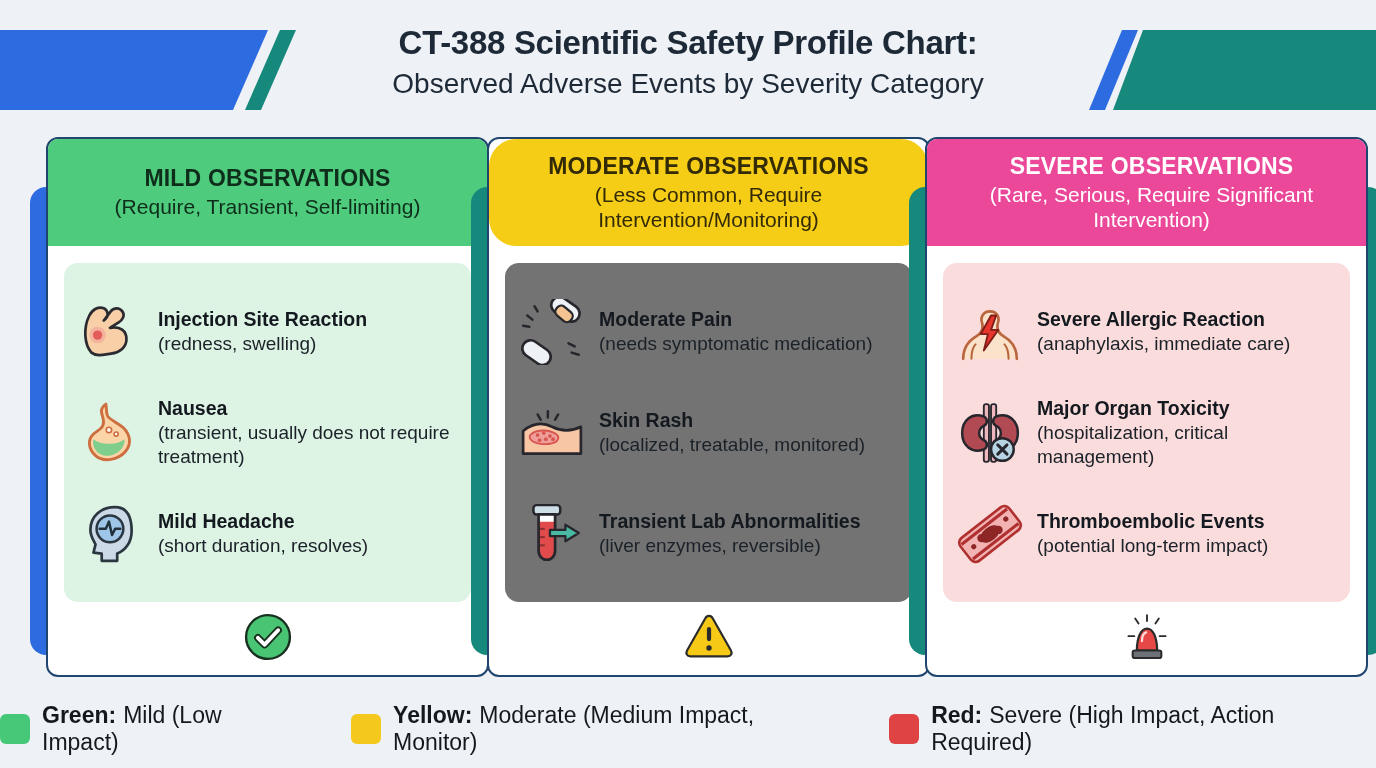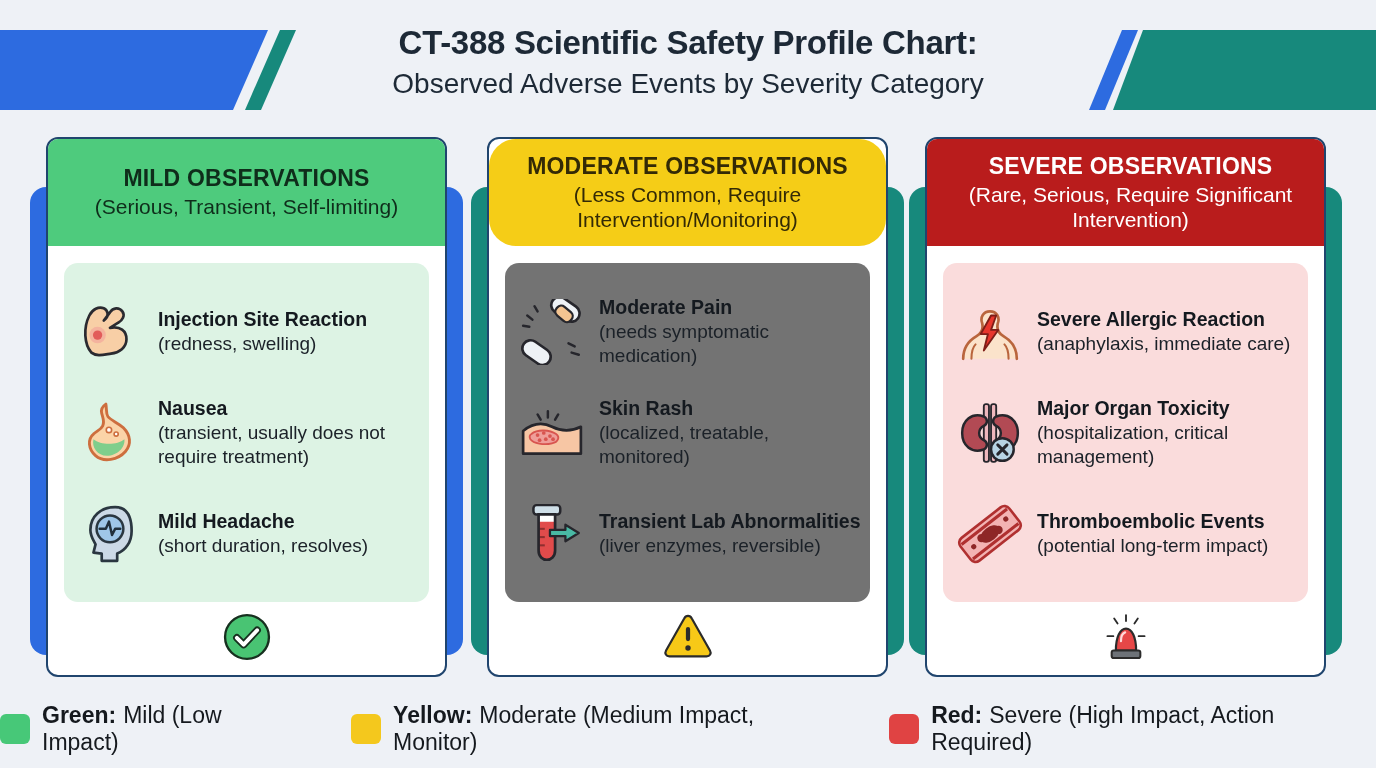--- a/index.html
+++ b/index.html
@@ -14,21 +14,21 @@
   .deco { position:absolute; top:30px; height:80px; }
   .deco-left-blue  { left:0; width:280px; clip-path:polygon(0 0, 268px 0, 233px 100%, 0 100%); }
   .deco-left-teal  { left:0; width:300px; clip-path:polygon(280px 0, 296px 0, 261px 100%, 245px 100%); }
   .deco-right-blue { left:1080px; width:70px;  clip-path:polygon(42px 0, 58px 0, 25px 100%, 9px 100%); }
   .deco-right-teal { left:1080px; width:296px; clip-path:polygon(63px 0, 296px 0, 296px 100%, 33px 100%); }
 
   .title-wrap { position:absolute; top:24px; left:0; width:100%; text-align:center; }
   .title-line1 { font-size:33px; font-weight:bold; letter-spacing:-0.3px; color:#1d2936;text-align:center; }
   .title-line2 { font-size:28px; font-weight:normal; margin-top:6px; color:#1d2936; }
 
-  .column { position:absolute; top:137px; width:401px; height:540px; }
+  .column { position:absolute; top:137px; width:443px; height:540px; }
   .col-0 { left:46px; }
   .col-1 { left:487px; }
   .col-2 { left:925px; }
 
   .shadow { position:absolute; left:-16px; right:-16px; top:50px; bottom:22px; border-radius:16px; }
 
   .card {
     position:absolute; inset:0;
     background:#ffffff;
     border:2.5px solid #20456e;
@@ -76,21 +76,21 @@
 <div class="title-wrap">
   <div class="title-line1">CT-388 Scientific Safety Profile Chart:</div>
   <div class="title-line2">Observed Adverse Events by Severity Category</div>
 </div>
 
 <section class="column col-0">
   <div class="shadow" style="background-color: rgb(45, 107, 224);"></div>
   <div class="card">
     <header class="card-header" style="background-color: rgb(78, 203, 125);">
       <h2 style="color: rgb(15, 45, 27);">MILD OBSERVATIONS</h2>
-      <p style="color: rgb(15, 45, 27);">(Serious, Transient, Self-limiting)</p>
+      <p style="color: rgb(15, 45, 27);">(Require, Transient, Self-limiting)</p>
     </header>
     <div class="panel" style="background-color: rgb(221, 243, 228);">
 
       <div class="item">
         <span class="icon">
           <svg viewBox="0 0 64 64">
             <path d="M13 52 C6 44 5 28 11 16 C14 10 20 7 25 9 C29 11 30 16 27 19 L25 21 L31 13 C34 8 40 8 43 12 C46 16 43 21 39 23 L31 28 C41 26 47 31 47 39 C47 47 40 52 32 53 C25 54 18 56 13 52 Z" fill="#f8cfa6" stroke="#2a2a30" stroke-width="2.6" stroke-linejoin="round"></path>
             <circle cx="19" cy="35" r="8" fill="#f2a09a" opacity="0.6"></circle>
             <circle cx="19" cy="35" r="4.5" fill="#e05252" opacity="0.9"></circle>
           </svg>
@@ -226,21 +226,21 @@
           <circle cx="32" cy="45" r="3.2" fill="#2b2b2b"></circle>
         </svg>
       </span>
     </div>
   </div>
 </section>
 
 <section class="column col-2">
   <div class="shadow" style="background-color: rgb(23, 137, 124);"></div>
   <div class="card">
-    <header class="card-header" style="background-color: #b91c1c; padding-left: 24px;">
+    <header class="card-header" style="background-color: #ec4899; padding-left: 24px;">
       <h2 style="color: rgb(255, 255, 255);">SEVERE OBSERVATIONS</h2>
       <p style="color: rgb(255, 255, 255);">(Rare, Serious, Require Significant Intervention)</p>
     </header>
     <div class="panel" style="background-color: rgb(250, 220, 220);">
 
       <div class="item">
         <span class="icon">
           <svg viewBox="0 0 64 64">
             <path d="M6 58 C6 46 12 40 19 36 C24 33 26 28 24 22 C23 18 25 12 32 12 C39 12 41 18 40 22 C38 28 40 33 45 36 C52 40 58 46 58 58" fill="#fbe3cb" stroke="#b9653d" stroke-width="2.6" stroke-linecap="round"></path>
             <path d="M14 58 C14 50 16 46 18 44 M50 58 C50 50 48 46 46 44" fill="none" stroke="#b9653d" stroke-width="2" stroke-linecap="round"></path>

